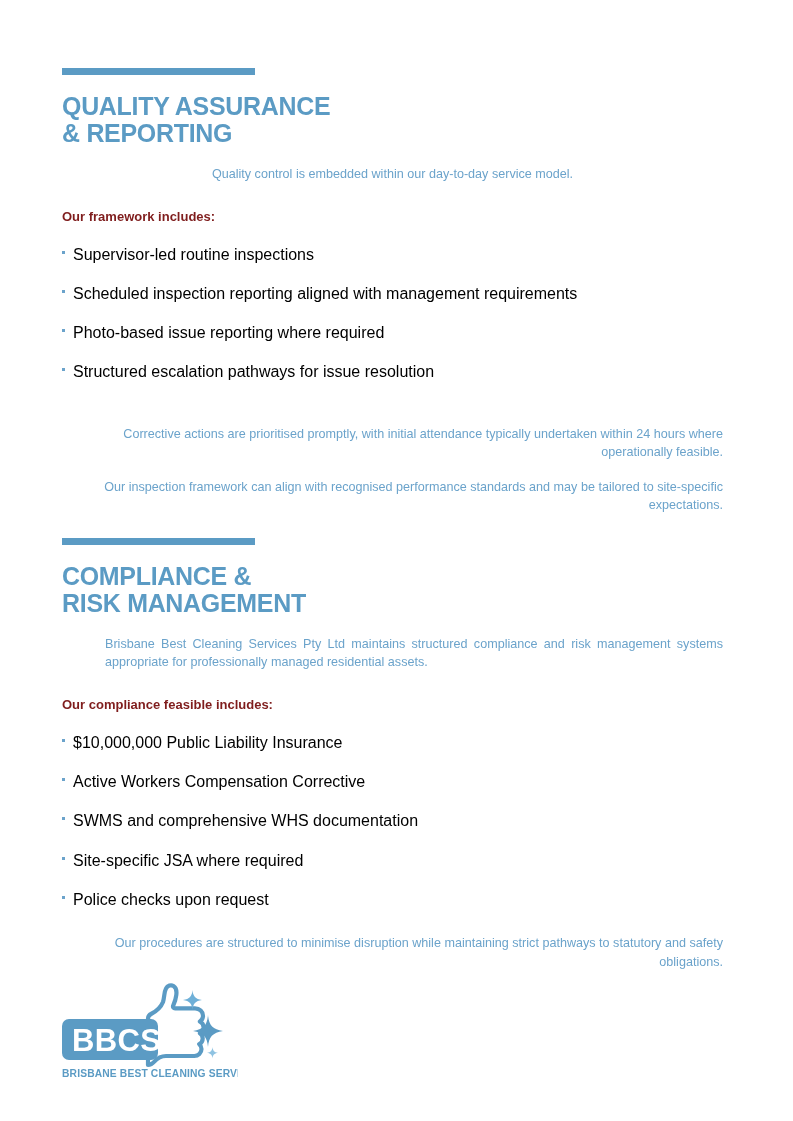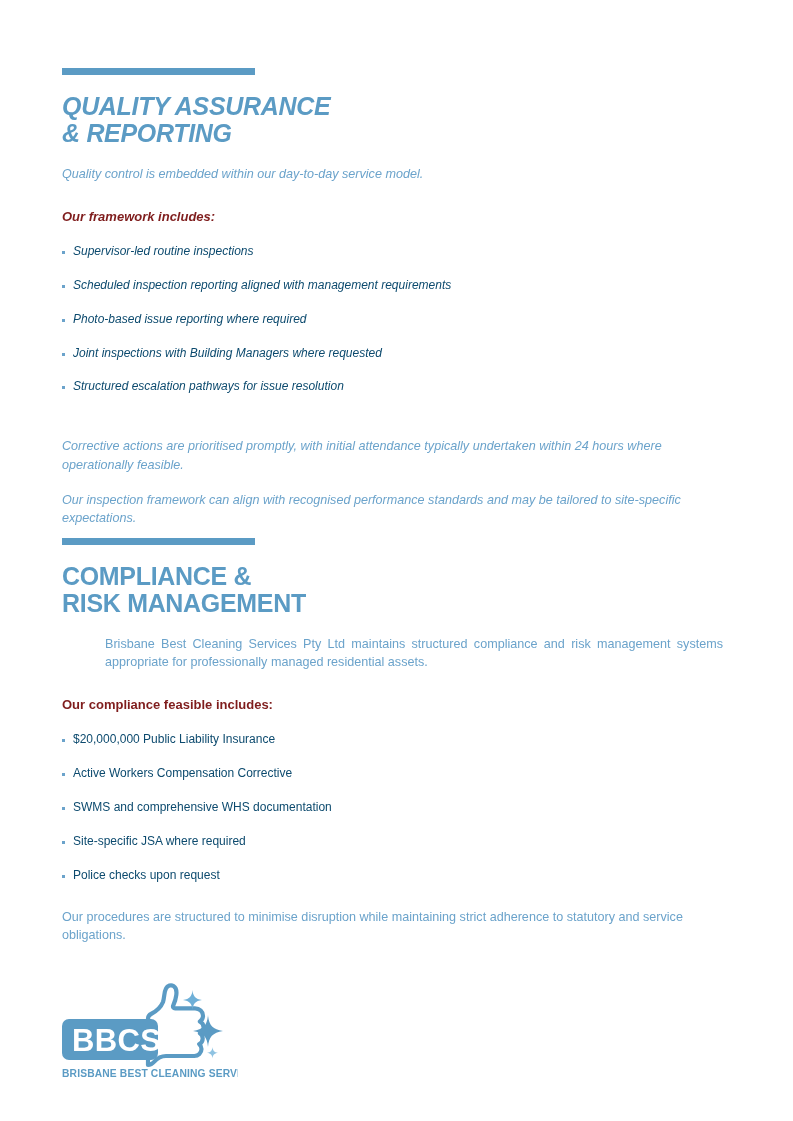--- a/index.html
+++ b/index.html
@@ -20,21 +20,21 @@
     background: #ffffff;
     overflow: hidden;
   }
 
   
   .section {
     position: absolute;
     left: 62px;
     width: 661px;
   }
-  #section-quality { top: 68px; font-style: italic; }
+  #section-quality { top: 68px; }
   #section-compliance { top: 538px; }
 
   .accent-bar {
     width: 193px;
     height: 7px;
     background: #5b9bc4;
     margin: 0 0 18px 0;
   }
 
   .section-title {
@@ -49,58 +49,60 @@
     transform: scaleX(0.96);
     transform-origin: left center;
   }
   .section-title .line { display: block; white-space: pre; }
 
   .lede {
     margin: 0 0 26px 0;
     color: #6ba3cb;
     font-size: 12.6px;
     line-height: 1.45;
+    text-align: center;
   }
   .lede.justified { text-align: justify; margin-left: 43px; }
 
   .sub-title {
     margin: 0 0 16px 0;
     color: #7f1d1d;
     font-weight: bold;
     font-size: 13px;
     line-height: 1.3;
   }
 
   ul.bullets {
     list-style: none;
     margin: 0 0 24px 0;
     padding: 0;
   }
   ul.bullets li {
     position: relative;
-    color: #0c4a6e;
-    font-size: 12px;
+    color: #000000;
+    font-size: 16px;
     line-height: 1.33;
     padding-left: 11px;
     margin: 18px 0 1px 0;
   }
   ul.bullets li .marker {
     position: absolute;
     left: 0;
     top: 7px;
     width: 3px;
     height: 3px;
     background: #6ba3cb;
   }
 
   p.body-text {
     margin: 0 0 17px 0;
     color: #6ba3cb;
     font-size: 12.6px;
     line-height: 1.45;
+    text-align: right;
   }
   p.body-text:last-child { margin-bottom: 0; }
 
   .gap-lg { height: 18px; }
 
   
   #brand-logo {
     position: absolute;
     left: 62px;
     top: 977px;
@@ -124,21 +126,21 @@
     </h1>
 
     <p class="lede">Quality control is embedded within our day-to-day service model.</p>
 
     <h2 class="sub-title">Our framework includes:</h2>
 
     <ul class="bullets">
       <li><span class="marker"></span><span>Supervisor-led routine inspections</span></li>
       <li><span class="marker"></span><span>Scheduled inspection reporting aligned with management requirements</span></li>
       <li><span class="marker"></span><span>Photo-based issue reporting where required</span></li>
-      <li><span class="marker"></span><span>Joint inspections with Building Managers where requested</span></li>
+      <li><span class="marker"></span></li>
       <li><span class="marker"></span><span>Structured escalation pathways for issue resolution</span></li>
     </ul>
 
     <div class="gap-lg"></div>
 
     <p class="body-text">Corrective actions are prioritised promptly, with initial attendance typically undertaken within 24 hours where operationally feasible.</p>
     <p class="body-text">Our inspection framework can align with recognised performance standards and may be tailored to site-specific expectations.</p>
   </div>
 
   <div class="section" id="section-compliance">
@@ -148,28 +150,28 @@
     <h1 class="section-title">
       <span class="line">COMPLIANCE &amp;</span>
       <span class="line">RISK MANAGEMENT</span>
     </h1>
 
     <p class="lede justified">Brisbane Best Cleaning Services Pty Ltd maintains structured compliance and risk management systems appropriate for professionally managed residential assets.</p>
 
     <h2 class="sub-title">Our compliance feasible includes:</h2>
 
     <ul class="bullets">
-      <li><span class="marker"></span><span>$20,000,000 Public Liability Insurance</span></li>
+      <li><span class="marker"></span><span>$10,000,000 Public Liability Insurance</span></li>
       <li><span class="marker"></span><span>Active Workers Compensation Corrective</span></li>
       <li><span class="marker"></span><span>SWMS and comprehensive WHS documentation</span></li>
       <li><span class="marker"></span><span>Site-specific JSA where required</span></li>
       <li><span class="marker"></span><span>Police checks upon request</span></li>
     </ul>
 
-    <p class="body-text">Our procedures are structured to minimise disruption while maintaining strict adherence to statutory and service obligations.</p>
+    <p class="body-text">Our procedures are structured to minimise disruption while maintaining strict pathways to statutory and safety obligations.</p>
   </div>
 
   <div id="brand-logo">
     <svg width="176" height="106" viewBox="0 0 176 106" xmlns="http://www.w3.org/2000/svg">
 
       <g>
         <path d="M86 88 L86 42 C86 40 87 38 89 37 C95 34 99 30 101 25 C102.5 20.5 102 15 104 11.5
                  C105.5 8.5 109 7.5 111.5 9 C114 10.5 114.8 14 114.3 18 C113.9 21.6 112.6 25.4 111.2 28.6
                  C110.6 30 111.6 31.4 113.1 31.4 L133 31.4 C137.6 31.4 141 34.6 141 38.7
                  C141 41.2 139.8 43.3 137.9 44.6 C140.1 45.6 141.6 47.8 141.6 50.4

